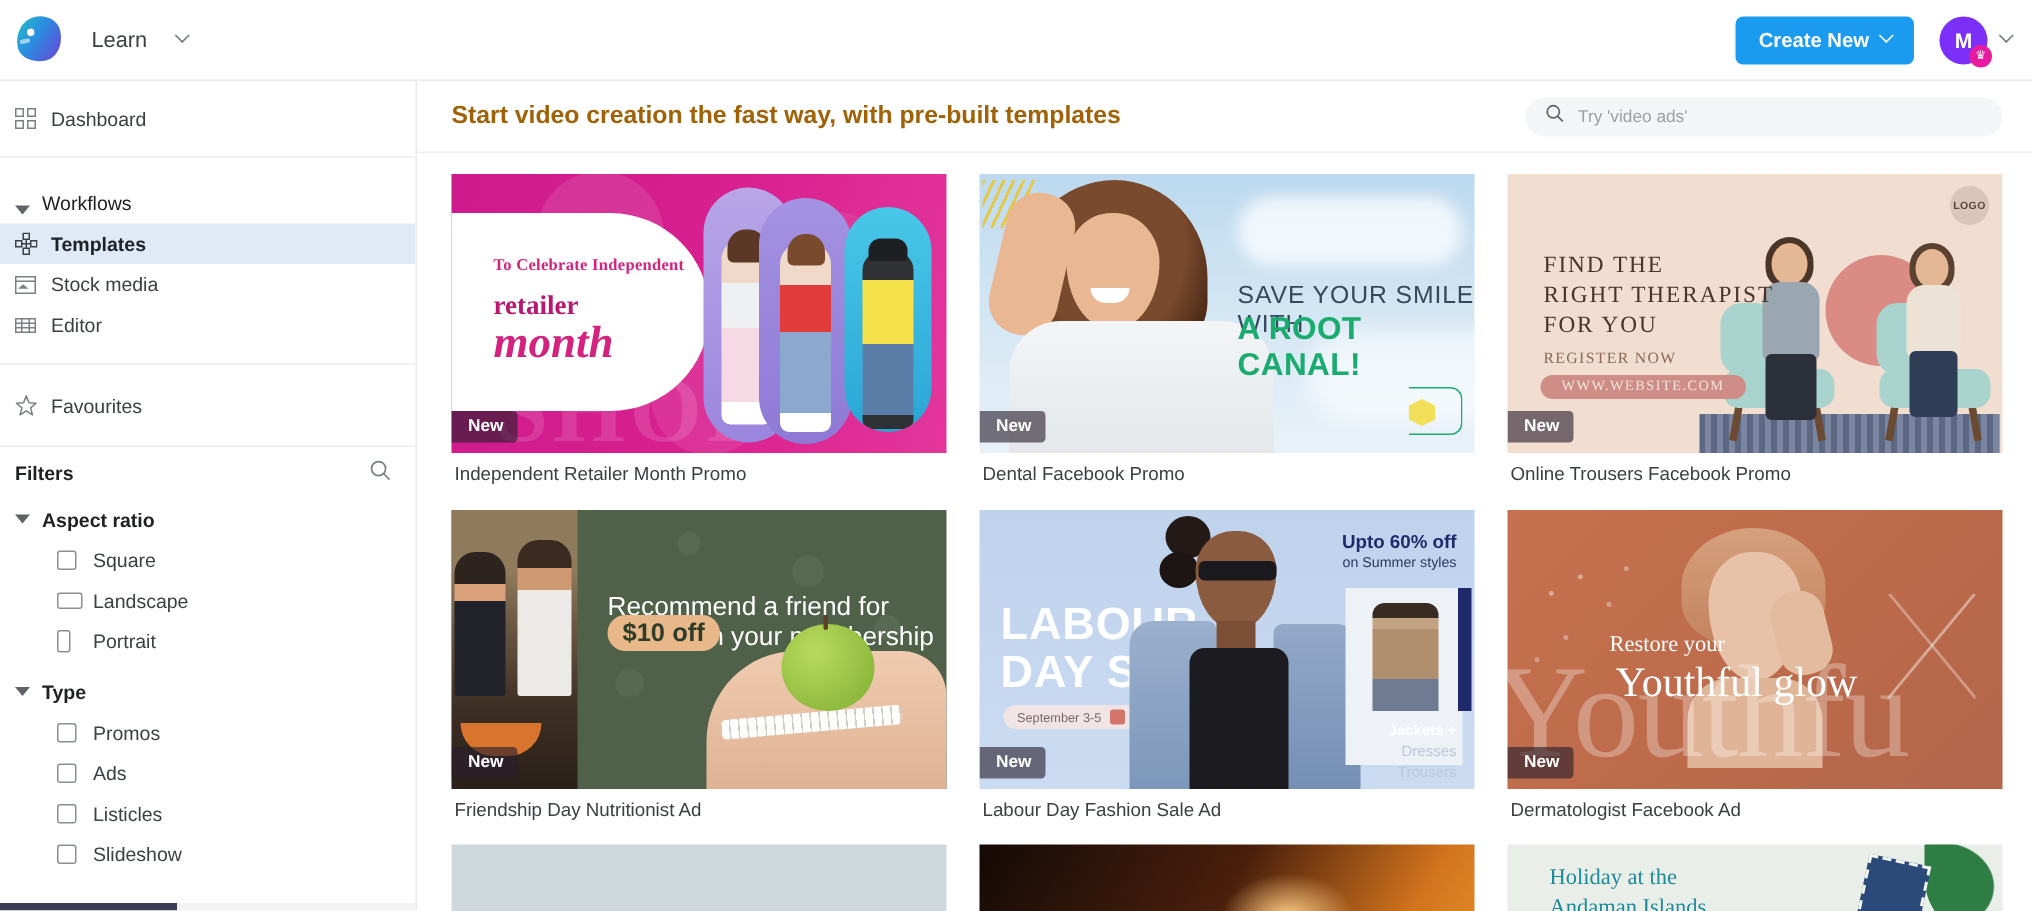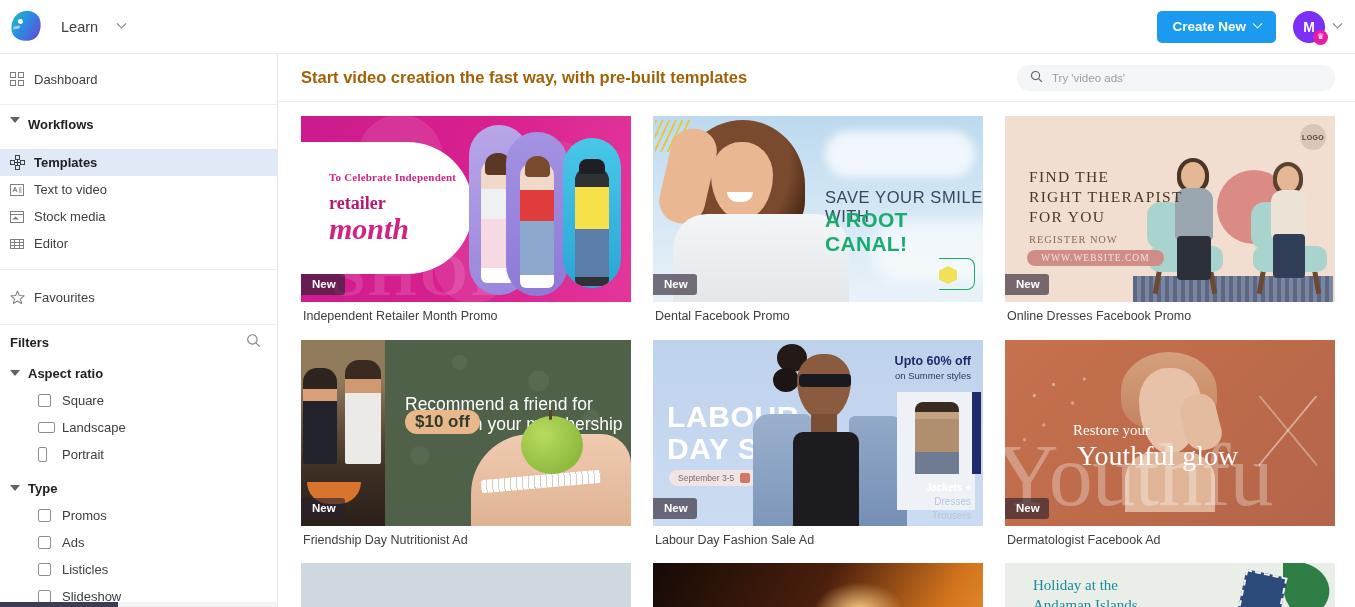--- a/index.html
+++ b/index.html
@@ -90,23 +90,23 @@
   .side-row {
     display: flex; align-items: center;
     height: 30px; padding-left: 10px;
     font-size: 13px; color: #3c4043;
     cursor: pointer;
   }
   .side-row .ico { width: 24px; flex: 0 0 24px; display: flex; align-items: center; }
   .side-sec { border-bottom: 1px solid #eceef0; padding: 12px 0 12px 0; }
   .side-sec.nopad { padding: 10px 0; }
   .grp-head {
-    display: flex; align-items: flex-start; gap: 8px;
+    display: flex; align-items: flex-end; gap: 8px;
     padding-left: 10px; height: 26px;
-    font-size: 13px; font-weight: bold; color: #202124;
+    font-size: 13px; font-weight: normal; color: #202124;
     cursor: pointer;
   }
   .caret {
     width: 0; height: 0;
     border-left: 5px solid transparent;
     border-right: 5px solid transparent;
     border-top: 6px solid #5f6368;
   }
   .nav-item {
     display: flex; align-items: center;
@@ -536,32 +536,20 @@
             <line x1="7.5" y1="4.5" x2="7.5" y2="10.5" stroke="#3c4043"></line>
             <line x1="4.5" y1="7.5" x2="10.5" y2="7.5" stroke="#3c4043"></line>
           </svg>
         </span>
         <span>Templates</span>
       </div>
       <div class="nav-item">
         <span class="ico">
           <svg width="14" height="14" viewBox="0 0 14 14">
             <rect x="0.5" y="1.5" width="13" height="11" fill="none" stroke="#7b8085"></rect>
-            <path d="M3 9 L5 4 L7 9 M3.8 7.4 H6.2" fill="none" stroke="#7b8085" stroke-width="1"></path>
-            <line x1="9" y1="5" x2="11.5" y2="5" stroke="#7b8085"></line>
-            <line x1="9" y1="7" x2="11.5" y2="7" stroke="#7b8085"></line>
-            <line x1="9" y1="9" x2="11.5" y2="9" stroke="#7b8085"></line>
-          </svg>
-        </span>
-        <span>Text to video</span>
-      </div>
-      <div class="nav-item">
-        <span class="ico">
-          <svg width="14" height="14" viewBox="0 0 14 14">
-            <rect x="0.5" y="1.5" width="13" height="11" fill="none" stroke="#7b8085"></rect>
             <line x1="0.5" y1="4.5" x2="13.5" y2="4.5" stroke="#7b8085"></line>
             <polygon points="5.5,6.5 9,9.5 2,9.5" fill="#7b8085"></polygon>
           </svg>
         </span>
         <span>Stock media</span>
       </div>
       <div class="nav-item">
         <span class="ico">
           <svg width="14" height="14" viewBox="0 0 14 14">
             <rect x="0.5" y="2.5" width="13" height="9" fill="none" stroke="#7b8085"></rect>
@@ -732,21 +720,21 @@
             <div class="bd"></div>
             <div class="lg"></div>
         </div>
         <div class="h h1">FIND THE</div>
         <div class="h h2">RIGHT THERAPIST</div>
         <div class="h h3">FOR YOU</div>
         <div class="reg">REGISTER NOW</div>
         <div class="web">WWW.WEBSITE.COM</div>
         <div class="newbadge">New</div>
       </div>
-      <div class="cap">Online Dresses Facebook Promo</div>
+      <div class="cap">Online Trousers Facebook Promo</div>
     </div>
 
     <div class="card">
       <div class="thumb t4">
         <div class="doodle"></div>
         <div class="photo">
           <div class="w"></div>
             <div class="m"></div>
             <div class="bowl"></div>
         </div>

